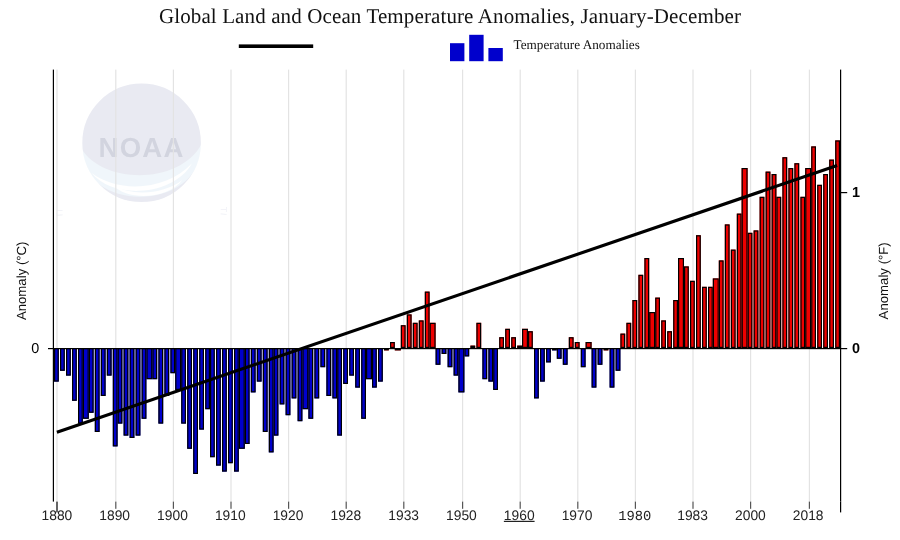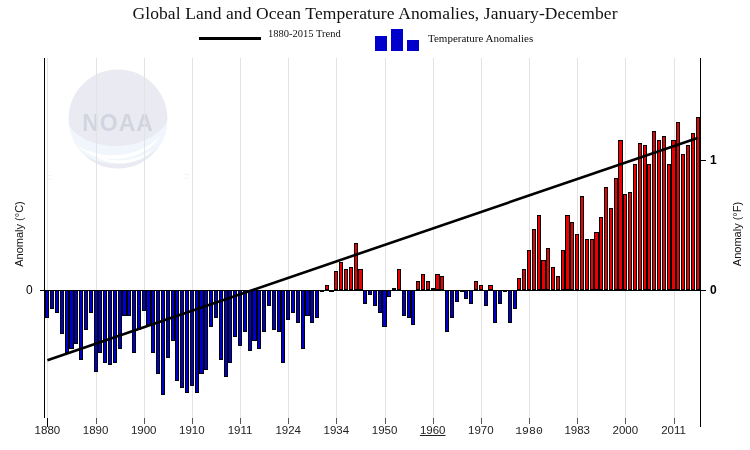--- a/index.html
+++ b/index.html
@@ -88,21 +88,20 @@
 </head>
 <body>
 
 <div id="chart-root">
 
   <div id="chart-title">Global Land and Ocean Temperature Anomalies, January-December</div>
 
   <div id="legend">
     <div id="legend-trend-line"></div>
     <div id="legend-trend-text">
-      <div>1880-2015 Trend</div>
     </div>
     <div id="legend-bars">
       <span id="legend-bar-1"></span>
       <span id="legend-bar-2"></span>
       <span id="legend-bar-3"></span>
     </div>
     <div id="legend-bars-text">Temperature Anomalies</div>
   </div>
 
   <svg id="watermark" viewBox="0 0 165 122">
@@ -295,39 +294,39 @@
   <div id="xticks">
       <div class="xtick-mark" id="xtick-mark-first" style="left: 47.41px;"></div>
       <div class="xtick-label" style="left: 47.41px;">1880</div>
       <div class="xtick-mark" style="left: 95.57px;"></div>
       <div class="xtick-label" style="left: 95.57px;">1890</div>
       <div class="xtick-mark" style="left: 143.73px;"></div>
       <div class="xtick-label" style="left: 143.73px;">1900</div>
       <div class="xtick-mark" style="left: 191.89px;"></div>
       <div class="xtick-label" style="left: 191.89px;">1910</div>
       <div class="xtick-mark" style="left: 240.06px;"></div>
-      <div class="xtick-label" style="left: 240.06px;">1911</div>
+      <div class="xtick-label" style="left: 240.06px;">1920</div>
       <div class="xtick-mark" style="left: 288.22px;"></div>
-      <div class="xtick-label" style="left: 288.22px;">1924</div>
+      <div class="xtick-label" style="left: 288.22px;">1928</div>
       <div class="xtick-mark" style="left: 336.38px;"></div>
-      <div class="xtick-label" style="left: 336.38px;">1934</div>
+      <div class="xtick-label" style="left: 336.38px;">1933</div>
       <div class="xtick-mark" style="left: 384.54px;"></div>
       <div class="xtick-label" style="left: 384.54px;">1950</div>
       <div class="xtick-mark" style="left: 432.7px;"></div>
       <div class="xtick-label" style="left: 432.7px; text-decoration: underline;">1960</div>
       <div class="xtick-mark" style="left: 480.86px;"></div>
       <div class="xtick-label" style="left: 480.86px;">1970</div>
       <div class="xtick-mark" style="left: 529.03px;"></div>
       <div class="xtick-label" style="left: 529.03px; font-family: Liberation Mono, monospace;">1980</div>
       <div class="xtick-mark" style="left: 577.19px;"></div>
       <div class="xtick-label" style="left: 577.19px;">1983</div>
       <div class="xtick-mark" style="left: 625.35px;"></div>
       <div class="xtick-label" style="left: 625.35px;">2000</div>
       <div class="xtick-mark" style="left: 673.51px;"></div>
-      <div class="xtick-label" style="left: 673.51px;">2011</div>
+      <div class="xtick-label" style="left: 673.51px;">2018</div>
       <div class="xtick-mark" id="xtick-mark-last" style="left: 700px;"></div>
     </div>
   <div id="yticks-right">
       <div class="ytick-mark" style="left: 700px; top: 290px;"></div>
       <div class="ytick-label" style="left: 710px; top: 283px;">0</div>
       <div class="ytick-mark" style="left: 700px; top: 160px;"></div>
       <div class="ytick-label" style="left: 710px; top: 153px;">1</div>
     </div>
 
   <div id="ytick-left-0-mark"></div>

